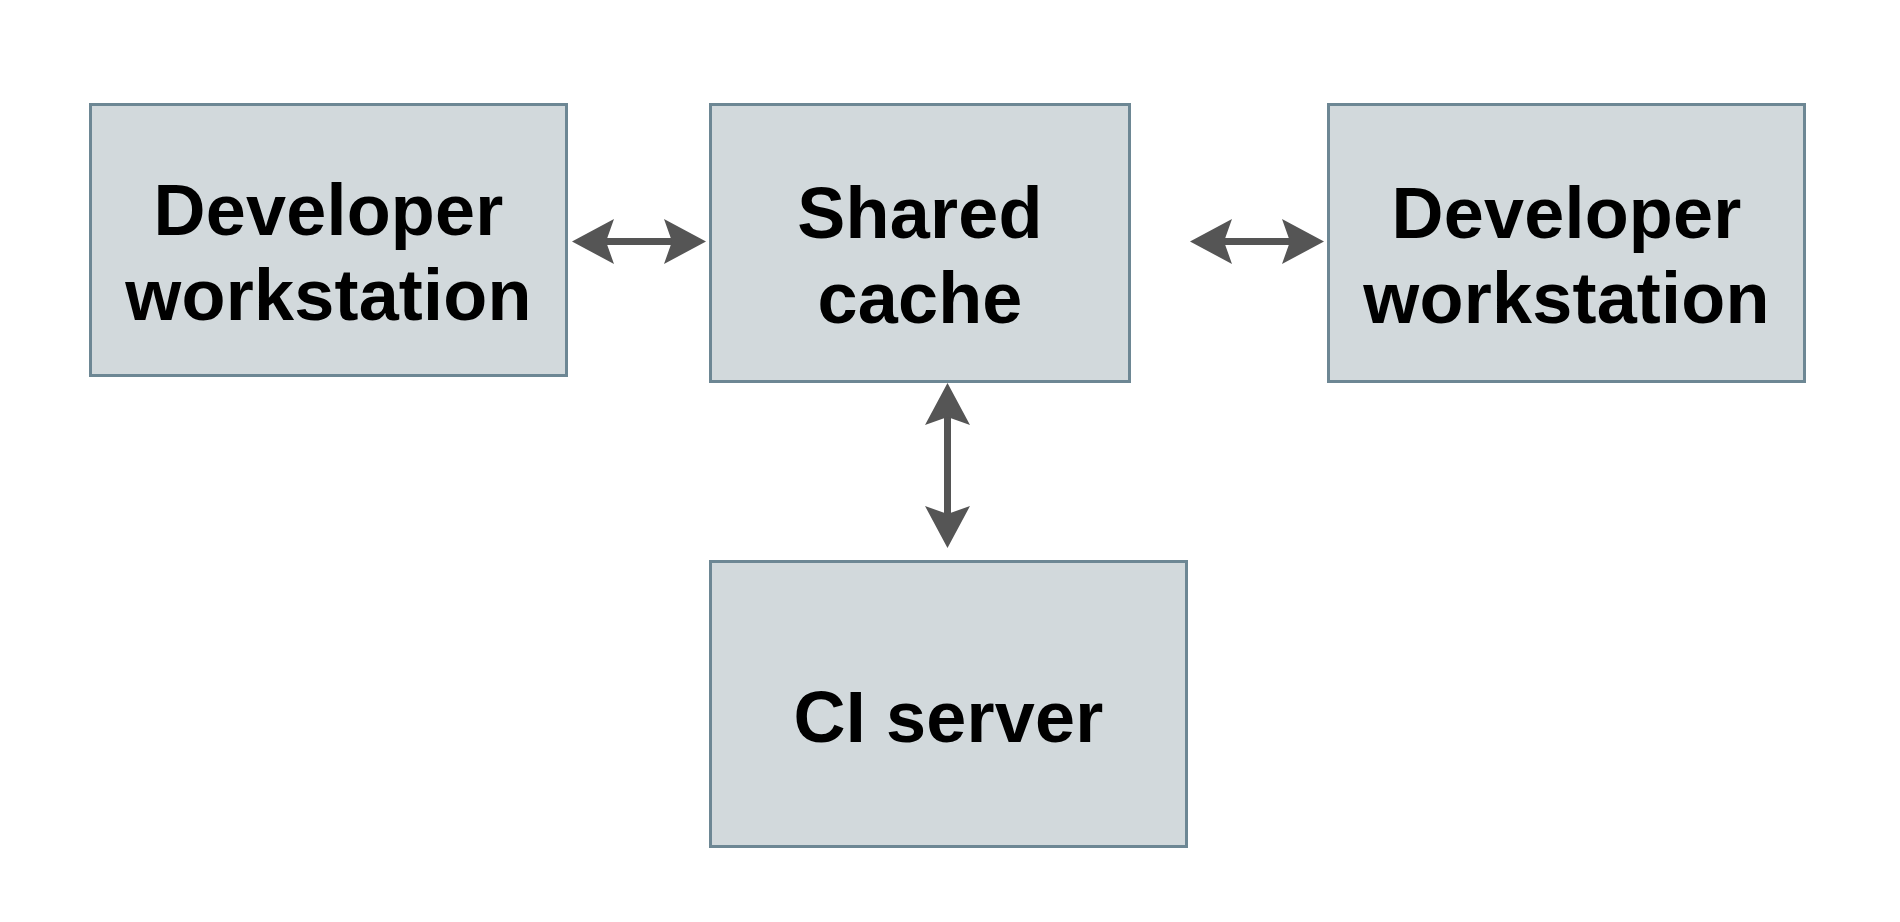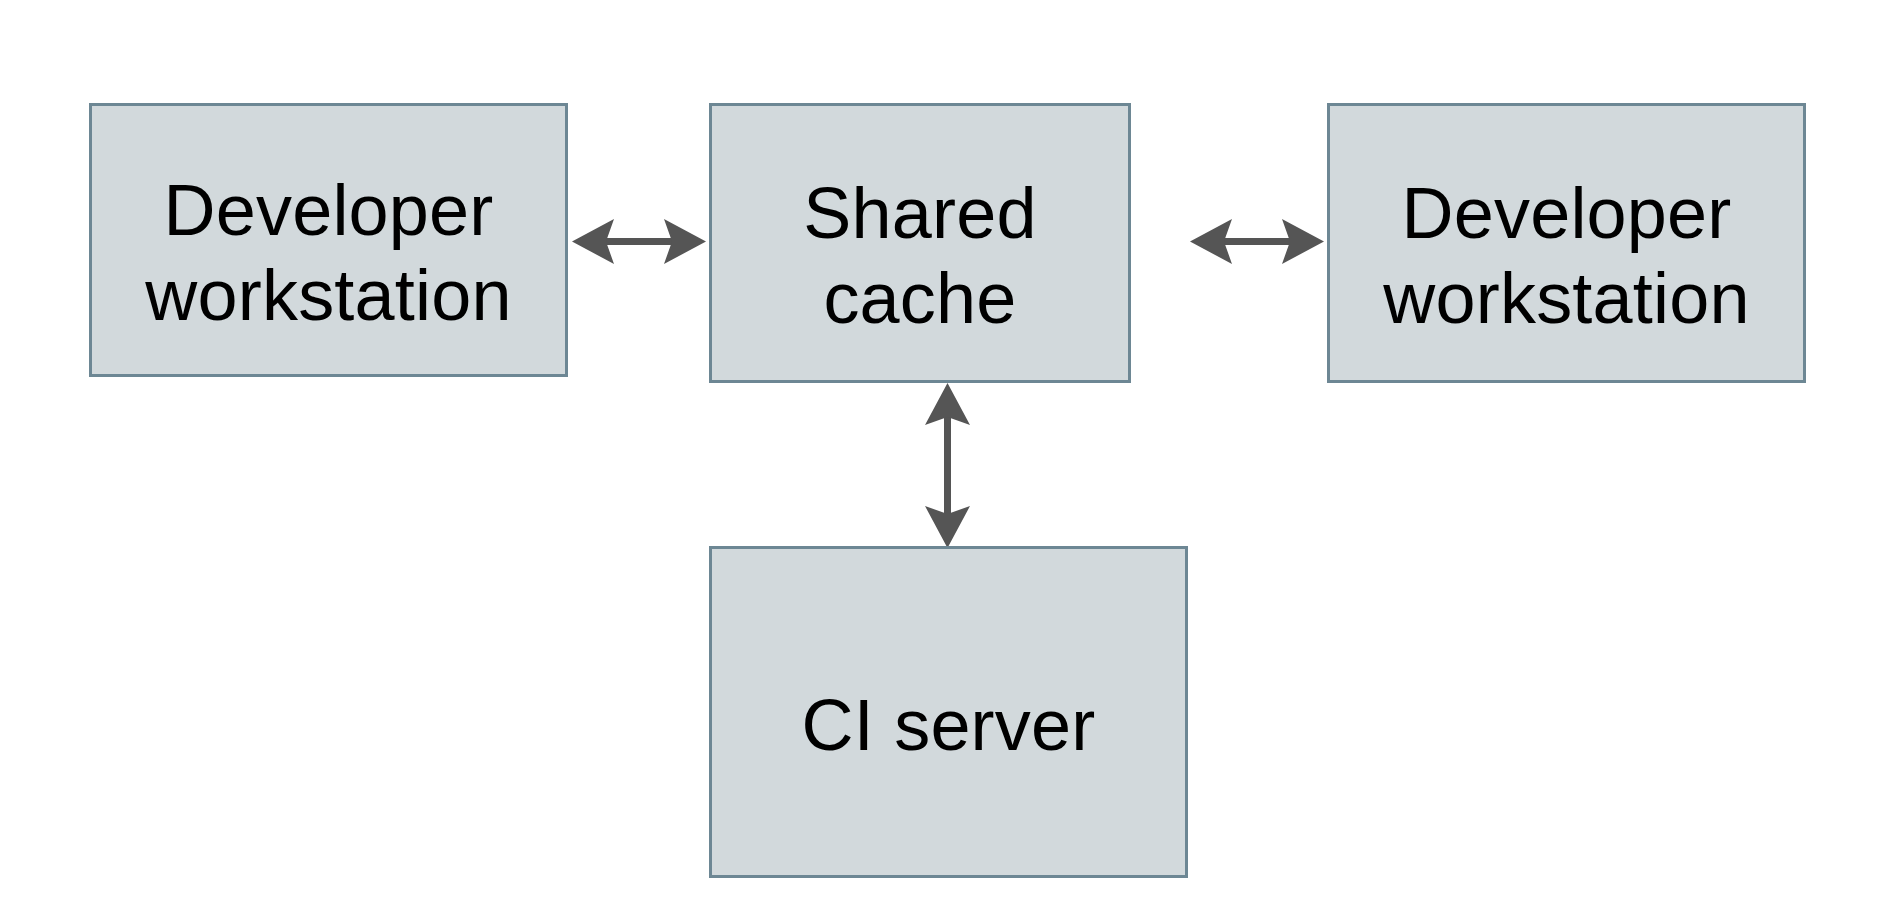--- a/index.html
+++ b/index.html
@@ -22,21 +22,21 @@
     border: 3px solid #6d8794;
     display: flex;
     align-items: center;
     justify-content: center;
     text-align: center;
   }
   .node-label {
     color: #000000;
     font-size: 72px;
     line-height: 1.18;
-    font-weight: 400;
+    font-weight: 700;
     letter-spacing: 0.2px;
     white-space: pre-line;
     padding: 0 8px;
     margin-top: 26px;
   }
   .edge-layer {
     position: absolute;
     left: 0;
     top: 0;
     width: 1900px;
@@ -88,17 +88,17 @@
   <div class="node" style="left:709px; top:103px; width:422px; height:280px;">
     <div class="node-label">Shared
 cache</div>
   </div>
 
   <div class="node" style="left:1327px; top:103px; width:479px; height:280px;">
     <div class="node-label">Developer
 workstation</div>
   </div>
 
-  <div class="node" style="left:709px; top:546px; width:479px; height:332px;">
+  <div class="node" style="left:709px; top:560px; width:479px; height:288px;">
     <div class="node-label">CI server</div>
   </div>
 
 </div>
 
 </body></html>

